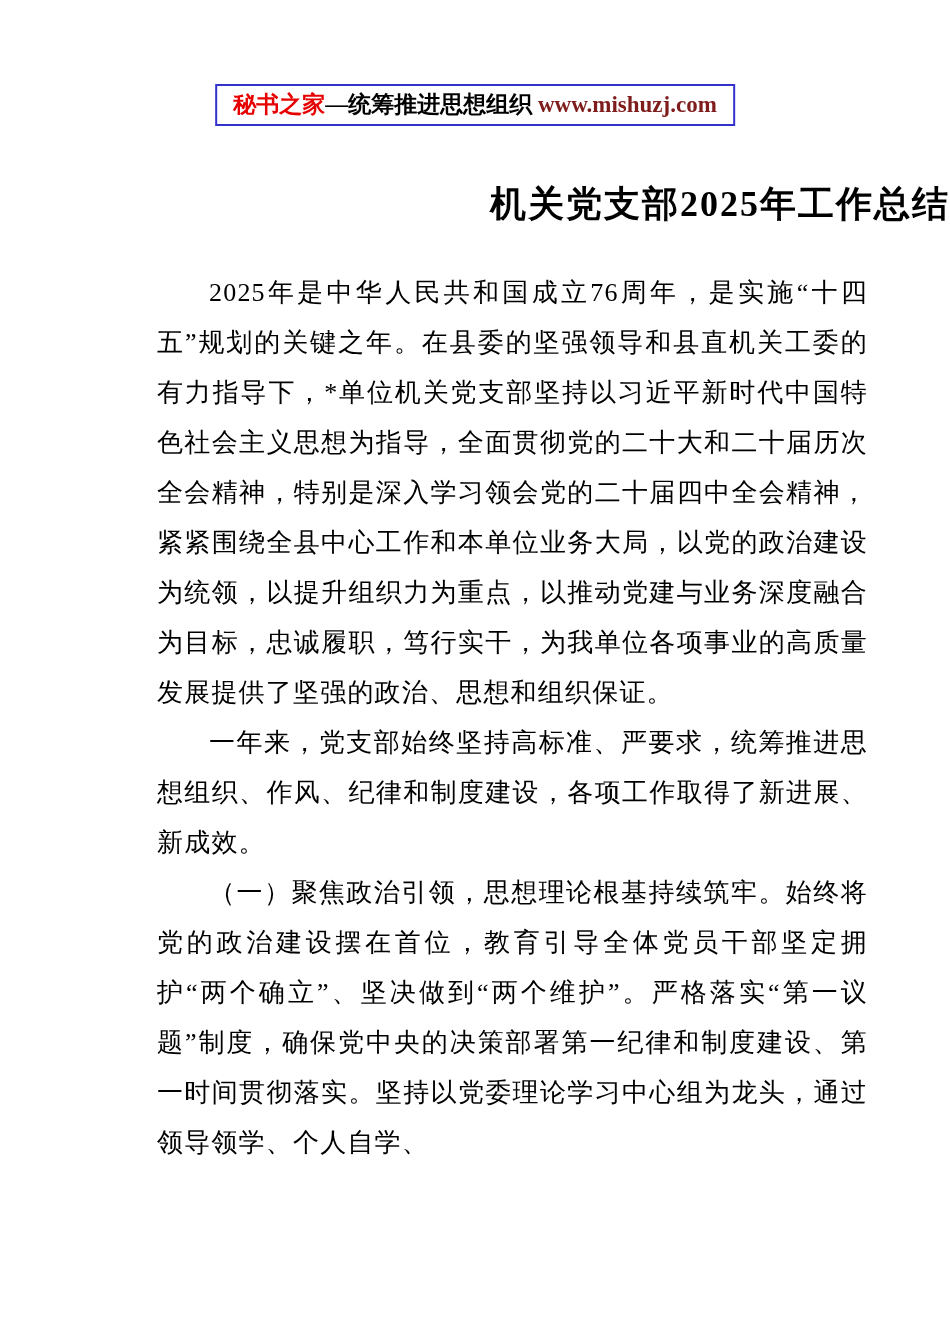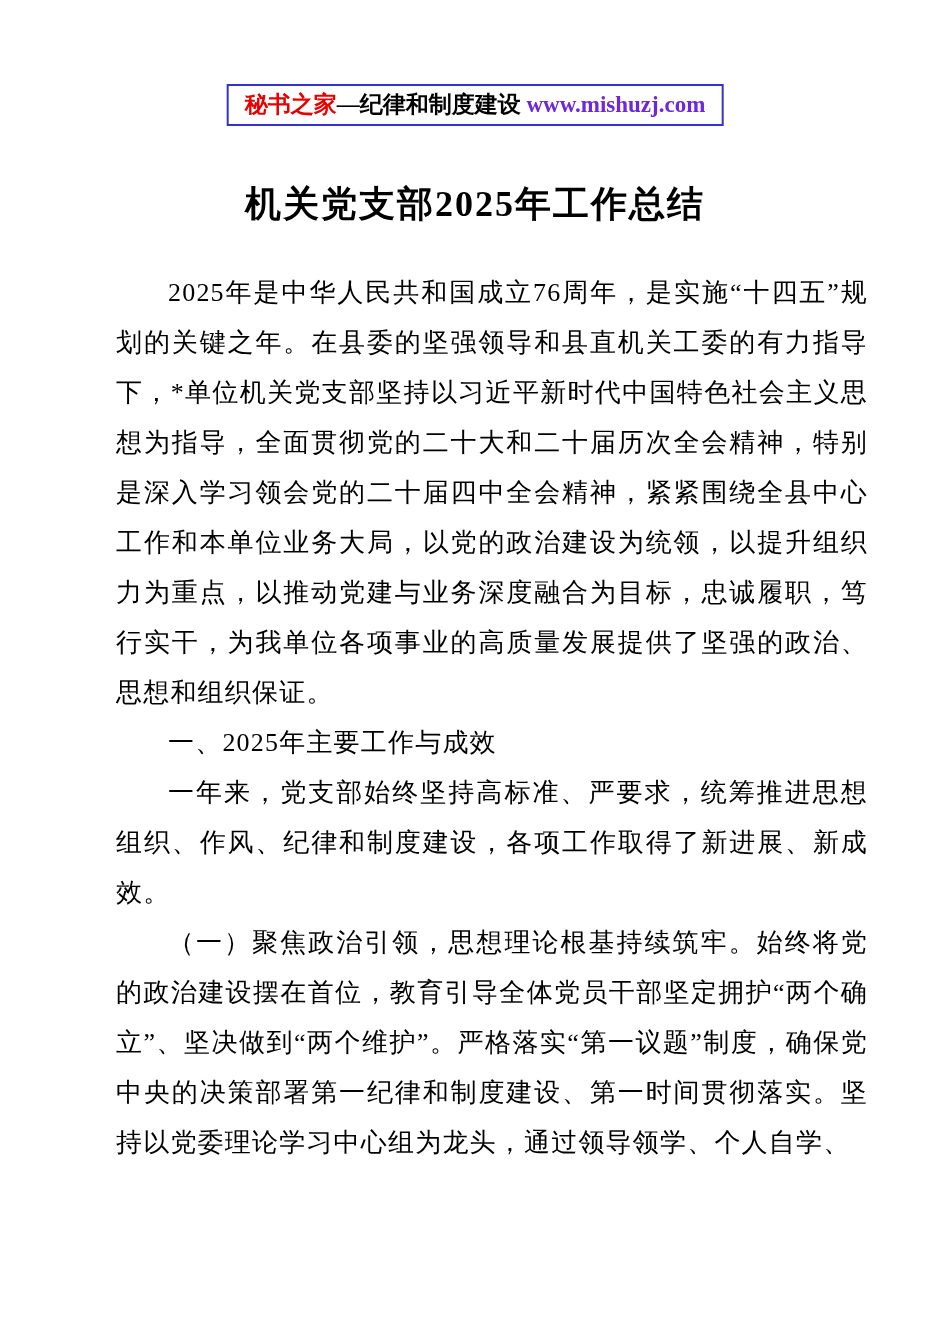--- a/index.html
+++ b/index.html
@@ -31,56 +31,56 @@
     font-weight: 700;
     line-height: 28px;
     background: #ffffff;
   }
   .banner .brand { color: #e60000; text-align: center; }
   .banner .tagline { color: #000000; }
   .banner .url { color: #1414ff; text-decoration: none; }
   
   .doc-title {
     padding-top: 180px;
-    text-align: center;
+    text-align: right;
     font-size: 36px;
     font-weight: 700;
     letter-spacing: 2px;
     line-height: 48px;
     color: #000000;
   }
   
   .doc-body {
     margin-top: 40px;
     padding-left: 116px;
     padding-right: 82px;
+    margin-left: 41px;
   }
   .para {
     font-size: 26px;
     line-height: 50px;
     letter-spacing: 1.2px;
     text-align: justify;
     text-justify: inter-ideograph;
     text-indent: 2em;
     color: #000000;
   }
   .para .bold { font-weight: 400; }
 </style>
 </head>
 <body>
 
 <div class="page">
 
   <div class="banner" style="border-color: rgb(51, 51, 204);">
-    <span class="brand" style="color: rgb(230, 0, 0);">秘书之家</span><span class="tagline" style="color: rgb(0, 0, 0);">—纪律和制度建设 </span><span class="url" style="color: #6d28d9;">www.mishuzj.com</span>
+    <span class="brand" style="color: rgb(230, 0, 0);">秘书之家</span><span class="tagline" style="color: rgb(0, 0, 0);">—统筹推进思想组织 </span><span class="url" style="color: #7f1d1d;">www.mishuzj.com</span>
   </div>
 
   <h1 class="doc-title">机关党支部2025年工作总结</h1>
 
   <div class="doc-body">
 
   <p class="para"><span class="">2025年是中华人民共和国成立76周年，是实施“十四五”规划的关键之年。在县委的坚强领导和县直机关工委的有力指导下，*单位机关党支部坚持以习近平新时代中国特色社会主义思想为指导，全面贯彻党的二十大和二十届历次全会精神，特别是深入学习领会党的二十届四中全会精神，紧紧围绕全县中心工作和本单位业务大局，以党的政治建设为统领，以提升组织力为重点，以推动党建与业务深度融合为目标，忠诚履职，笃行实干，为我单位各项事业的高质量发展提供了坚强的政治、思想和组织保证。</span></p>
-      <p class="para"><span class="">一、2025年主要工作与成效</span></p>
       <p class="para"><span class="">一年来，党支部始终坚持高标准、严要求，统筹推进思想组织、作风、纪律和制度建设，各项工作取得了新进展、新成效。</span></p>
       <p class="para"><span class="">（一）聚焦政治引领，思想理论根基持续筑牢。始终将党的政治建设摆在首位，教育引导全体党员干部坚定拥护“两个确立”、坚决做到“两个维护”。严格落实“</span><span class="bold">第一</span><span class="">议题”制度，确保党中央的决策部署</span><span class="bold">第一</span><span class="">纪律和制度建设、</span><span class="bold">第一</span><span class="">时间贯彻落实。坚持以党委理论学习中心组为龙头，通过领导领学、个人自学、</span></p>
     </div>
 
 </div>
 
 </body></html>

